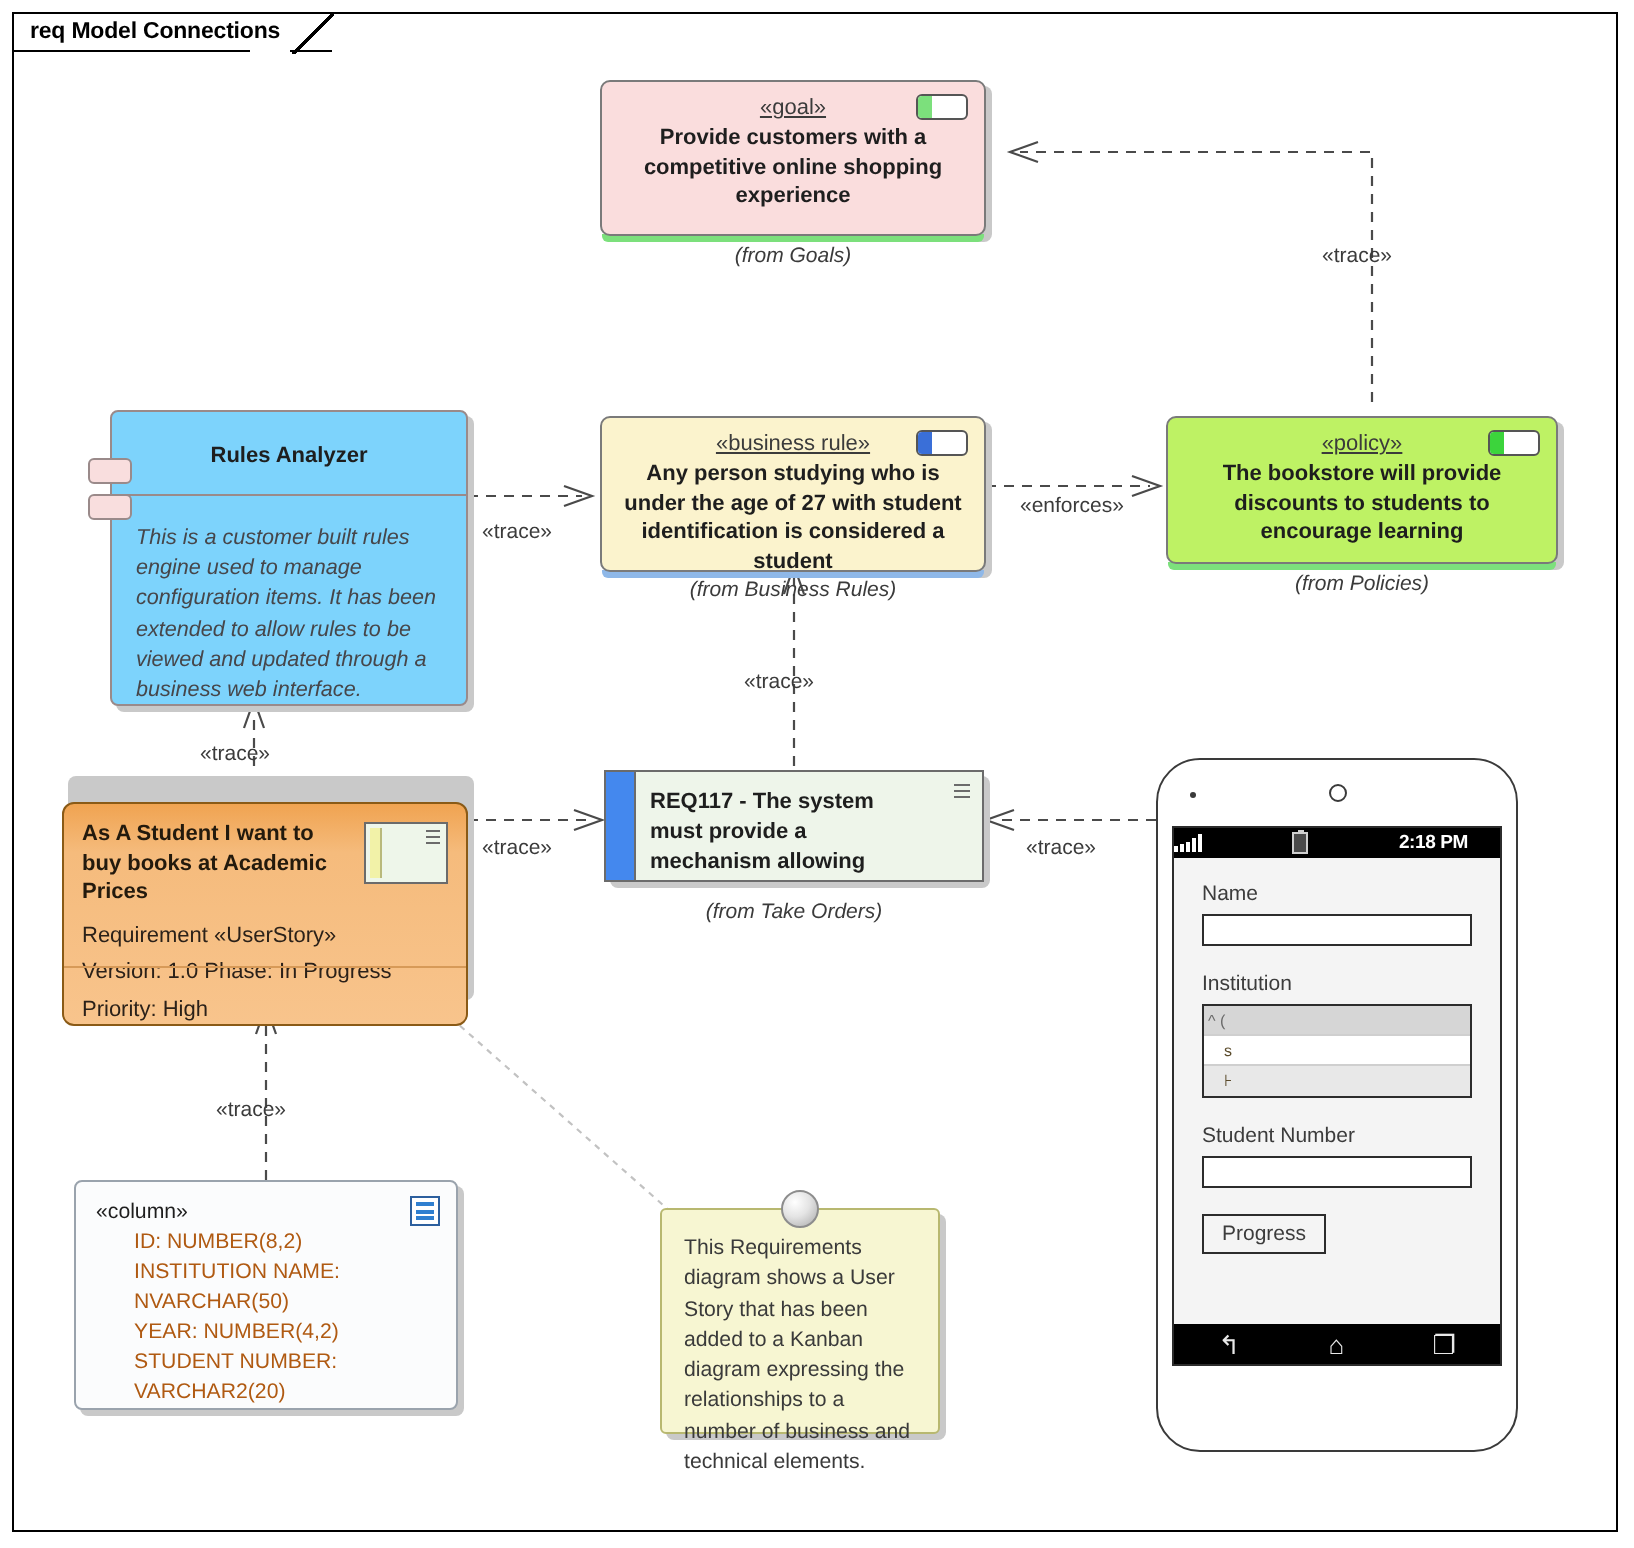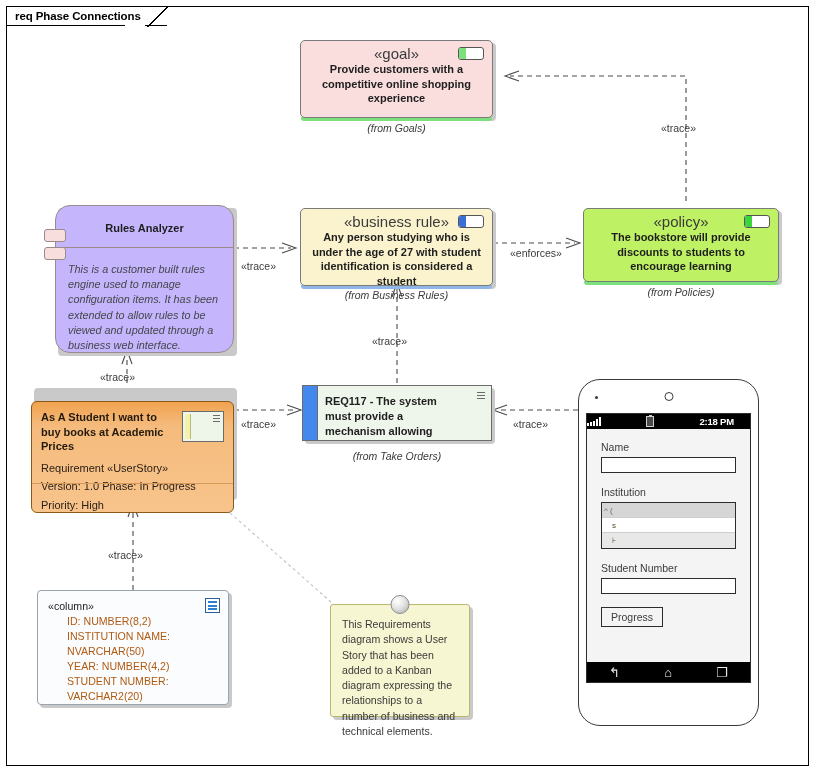--- a/index.html
+++ b/index.html
@@ -88,24 +88,25 @@
     border: 1.2px solid #7a7a7a;
     border-radius: 5px;
     padding: 6px 9px 6px 9px;
     display: flex;
     flex-direction: column;
     align-items: center;
     text-align: center;
     overflow: hidden;
   }
   .reqbox .stereo {
-    font-size: 15px;
+    font-size: 11px;
     color: #3b3b3b;
     line-height: 14px;
     margin-bottom: 1px;
+    text-decoration: underline;
   }
   .reqbox .title {
     font-size: 11px;
     font-weight: bold;
     color: #1e1e1e;
     line-height: 14.5px;
   }
   
   .edgebar {
     position: absolute;
@@ -141,22 +142,22 @@
     font-style: italic;
     font-size: 10.5px;
     color: #3b3b3b;
     white-space: nowrap;
     text-align: center;
   }
 
   
   .component .body {
     border: 1.2px solid #9a8a8a;
-    border-radius: 15px;
-    background: #c4b5fd;
+    border-radius: 4px;
+    background: #7dd3fc;
   }
   .component .comp-title {
     height: 42px;
     display: flex;
     align-items: center;
     justify-content: center;
     font-size: 11px;
     font-weight: bold;
     color: #1e1e1e;
     border-bottom: 1.2px solid #9a8a8a;
@@ -494,21 +495,21 @@
     white-space: nowrap;
   }
 </style>
 </head>
 <body>
 
 <div id="canvas">
 
   <div class="frame"></div>
   <div class="frame-tab">
-    <span>req Phase Connections</span>
+    <span>req Model Connections</span>
   </div>
   <div class="frame-tab-cover"></div>
 
   <svg class="links">
 
     <path class="lnk" d="M686,201 L686,76 L510,76"></path>
     <path class="arrowhead" d="M519,71 L505,76 L519,81"></path>
 
     <path class="lnk" d="M234,248 L291,248"></path>
     <path class="arrowhead" d="M282,243 L296,248 L282,253"></path>

